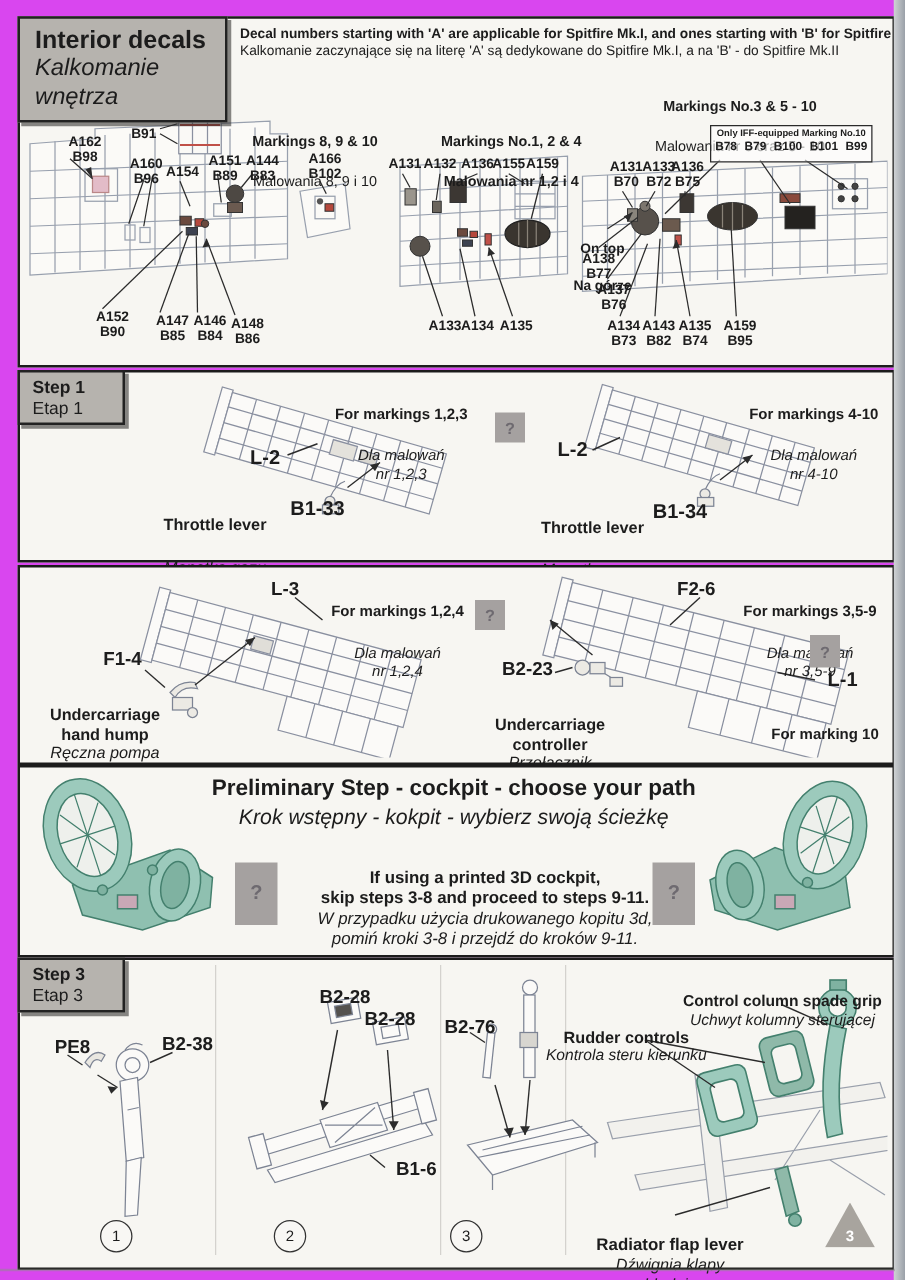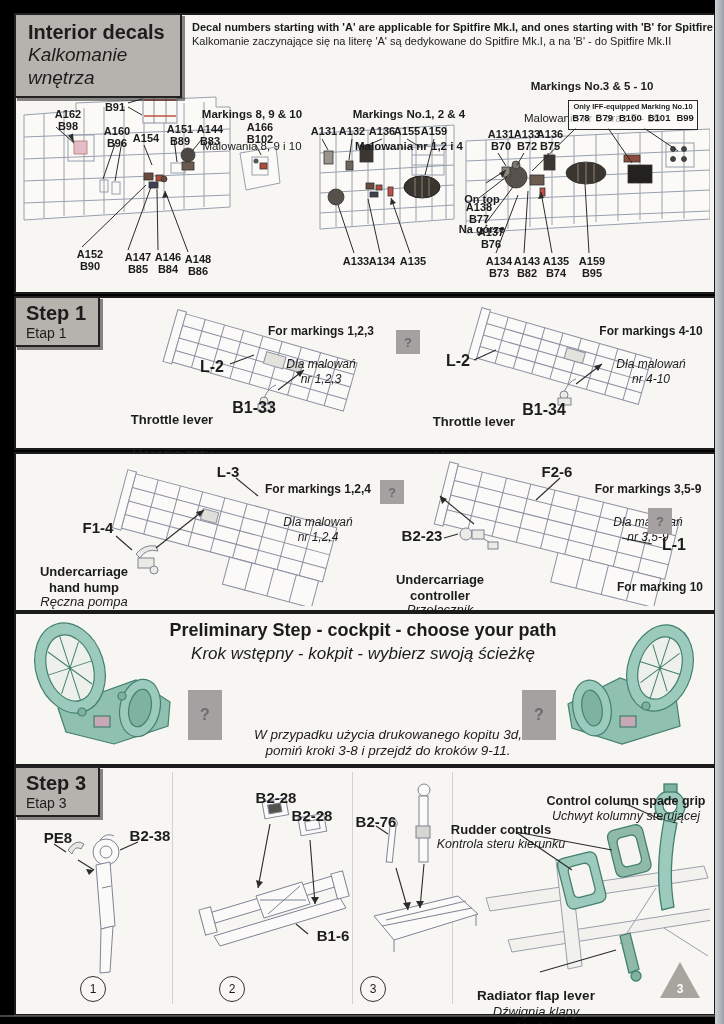--- a/index.html
+++ b/index.html
@@ -1,29 +1,29 @@
 <!DOCTYPE html>
 <html><head>
 <meta charset="utf-8">
 <style>
   html,body{margin:0;padding:0;background:#dddcd8;}
-  .page{position:relative;width:724px;height:1024px;background:#000000;overflow:hidden;
+  .page{position:relative;width:724px;height:1024px;background:#d946ef;overflow:hidden;
         font-family:"Liberation Sans",sans-serif;color:#1c1c1c;}
   .scan-right{position:absolute;right:0;top:0;width:9px;height:100%;
         background:linear-gradient(to right,#cfd2d4,#9aa0a8);}
   .scan-bottom{position:absolute;left:0;top:1015px;width:716px;height:2px;background:#8e8d89;opacity:.5;}
   .smudge{position:absolute;border-radius:50%;background:rgba(120,145,185,0.10);filter:blur(4px);}
   .box{position:absolute;border:2px solid #1c1c1c;background:#f7f6f2;}
   .titlebox{position:absolute;background:#b6b3ae;border:2px solid #222;box-shadow:3px 3px 0 rgba(40,38,36,.55);
         padding:6px 12px;}
   .titlebox .t1{font-weight:bold;font-size:20px;line-height:1.15;}
   .titlebox .t2{font-style:italic;font-size:19px;line-height:1.2;}
   .steplabel{position:absolute;background:#b6b3ae;border:2px solid #222;box-shadow:3px 3px 0 rgba(40,38,36,.55);
         padding:3px 10px;min-width:62px;}
-  .steplabel .t1{font-weight:bold;font-size:20px;line-height:1.2;}
+  .steplabel .t1{font-weight:bold;font-size:14px;line-height:1.2;}
   .steplabel .t2{font-size:14px;line-height:1.2;}
   .co{position:absolute;font-weight:bold;font-size:11px;line-height:1.12;text-align:center;
         white-space:pre-line;}
   .la{text-align:center;}
   .big{font-size:16px;}
   .mid{font-size:15px;}
   .mk-en{font-weight:bold;font-size:11.5px;line-height:1.25;white-space:pre-line;}
   .mk-pl{font-weight:bold;font-size:11.5px;line-height:1.25;white-space:pre-line;}
   .note-en{position:absolute;font-weight:bold;font-size:11px;white-space:nowrap;}
   .note-pl{position:absolute;font-size:11px;white-space:nowrap;}
@@ -441,20 +441,24 @@
         <g transform="translate(34,90) rotate(-10)">
           <ellipse rx="19" ry="28" fill="#9ccabc"></ellipse>
           <ellipse rx="10" ry="18" fill="#7fb2a1"></ellipse>
         </g>
         <rect x="62" y="98" width="16" height="11" fill="#c9a8b6"></rect>
         <circle cx="88" cy="88" r="4" fill="#7fb2a1"></circle>
       </g>
     </svg>
     <div class="prelim-title" style="top:6px">Preliminary Step - cockpit - choose your path</div>
     <div class="prelim-sub" style="top:30px">Krok wstępny - kokpit - wybierz swoją ścieżkę</div>
+    <div class="blk la" style="left:222px;top:62px;width:300px">
+      <div class="b13" style="white-space:pre-line;font-size:13.5px">If using a printed 3D cockpit,
+skip steps 3-8 and proceed to steps 9-11.</div>
+    </div>
     <div class="blk la" style="left:222px;top:95px;width:300px">
       <div class="i13" style="white-space:pre-line;font-size:13.5px">W przypadku użycia drukowanego kopitu 3d,
 pomiń kroki 3-8 i przejdź do kroków 9-11.</div>
     </div>
     <div class="qbox" style="left:172px;top:76px;width:34px;height:50px;font-size:16px">?</div>
     <div class="qbox" style="left:506px;top:76px;width:34px;height:50px;font-size:16px">?</div>
   </div>
 
   <div class="box" style="left:14px;top:766px;width:698px;height:246px">
     <div class="divider" style="left:156px;top:4px;height:232px"></div>

